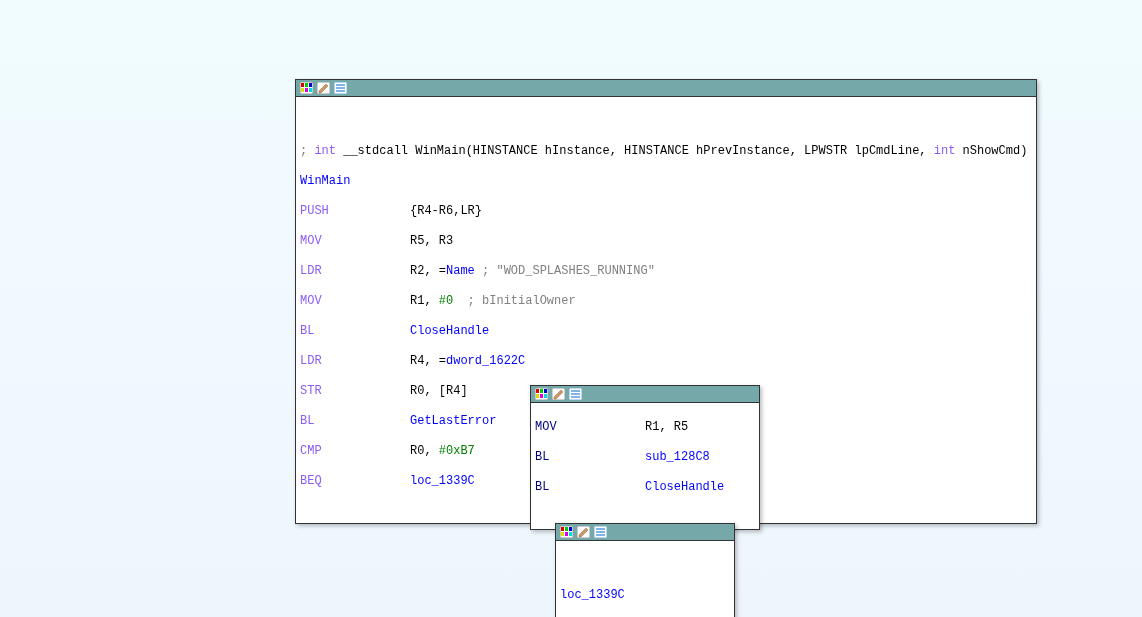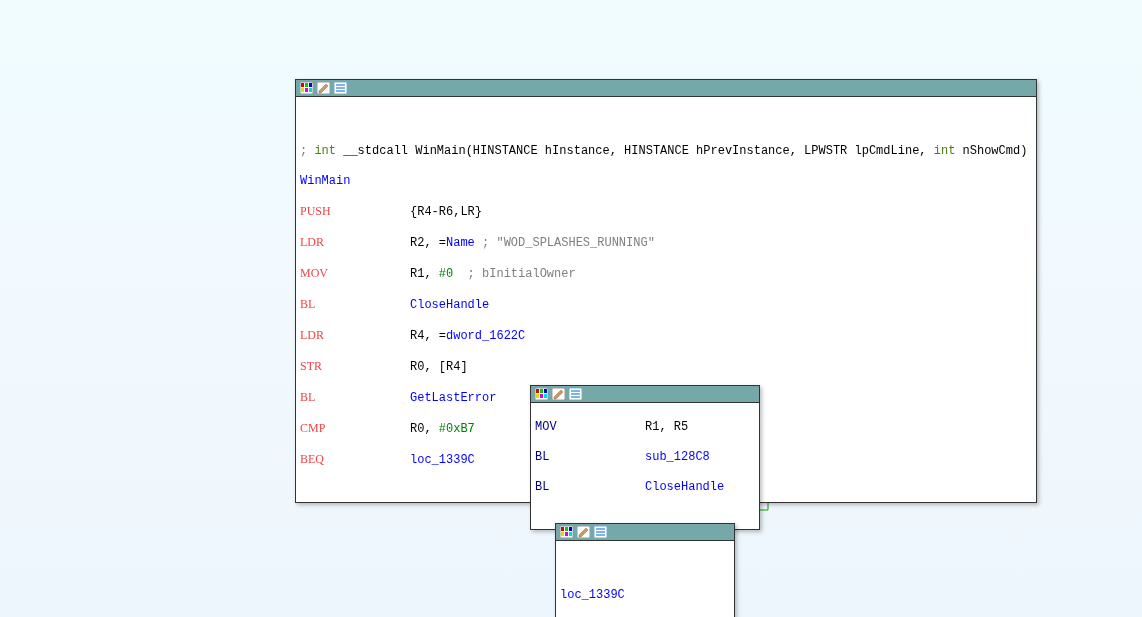--- a/index.html
+++ b/index.html
@@ -34,21 +34,21 @@
     width: 13px;
     height: 12px;
     display: inline-block;
   }
   .code {
     padding: 2px 4px 4px 4px;
     white-space: pre;
     line-height: 15px;
   }
   .kw {
-    color: #4d7c0f;
+    color: #8b5cf6;
   }
   .num {
     color: #008000;
   }
   .ref {
     color: #0000ff;
   }
   .cmt {
     color: #808080;
   }
@@ -56,22 +56,21 @@
     position: absolute;
     left: 0;
     top: 0;
     width: 1142px;
     height: 617px;
     pointer-events: none;
   }
   .mn {
     display: inline-block;
     width: 110px;
-    color: #ef4444;
-    font-family: Liberation Serif, serif;
+    color: #8b5cf6;
   }
   .mn2 {
     display: inline-block;
     width: 110px;
     color: #000080;
   }
 </style>
 </head>
 <body>
 
@@ -115,20 +114,21 @@
         <line x1="2" y1="3" x2="11" y2="3" stroke="#06c"></line>
         <line x1="2" y1="6" x2="11" y2="6" stroke="#06c"></line>
         <line x1="2" y1="9" x2="11" y2="9" stroke="#06c"></line>
       </svg>
   </div>
   <div class="code">
 <div>&nbsp;</div>
 <div><span class="cmt">; </span><span class="kw">int</span><span> __stdcall </span><span>WinMain</span><span>(HINSTANCE hInstance, HINSTANCE hPrevInstance, LPWSTR lpCmdLine, </span><span class="kw">int</span><span> nShowCmd)</span></div>
 <div class="ref">WinMain</div>
 <div><span class="mn">PUSH</span><span>{R4-R6,LR}</span></div>
+<div><span class="mn">MOV</span><span>R5, R3</span></div>
 <div><span class="mn">LDR</span><span>R2, =</span><span class="ref">Name</span><span class="cmt"> ; "WOD_SPLASHES_RUNNING"</span></div>
 <div><span class="mn">MOV</span><span>R1, </span><span class="num">#0</span><span class="cmt">  ; bInitialOwner</span></div>
 <div><span class="mn">BL</span><span class="ref">CloseHandle</span></div>
 <div><span class="mn">LDR</span><span>R4, =</span><span class="ref">dword_1622C</span></div>
 <div><span class="mn">STR</span><span>R0, [R4]</span></div>
 <div><span class="mn">BL</span><span class="ref">GetLastError</span></div>
 <div><span class="mn">CMP</span><span>R0, </span><span class="num">#0xB7</span></div>
 <div><span class="mn">BEQ</span><span class="ref">loc_1339C</span></div>
   </div>
 </div>

